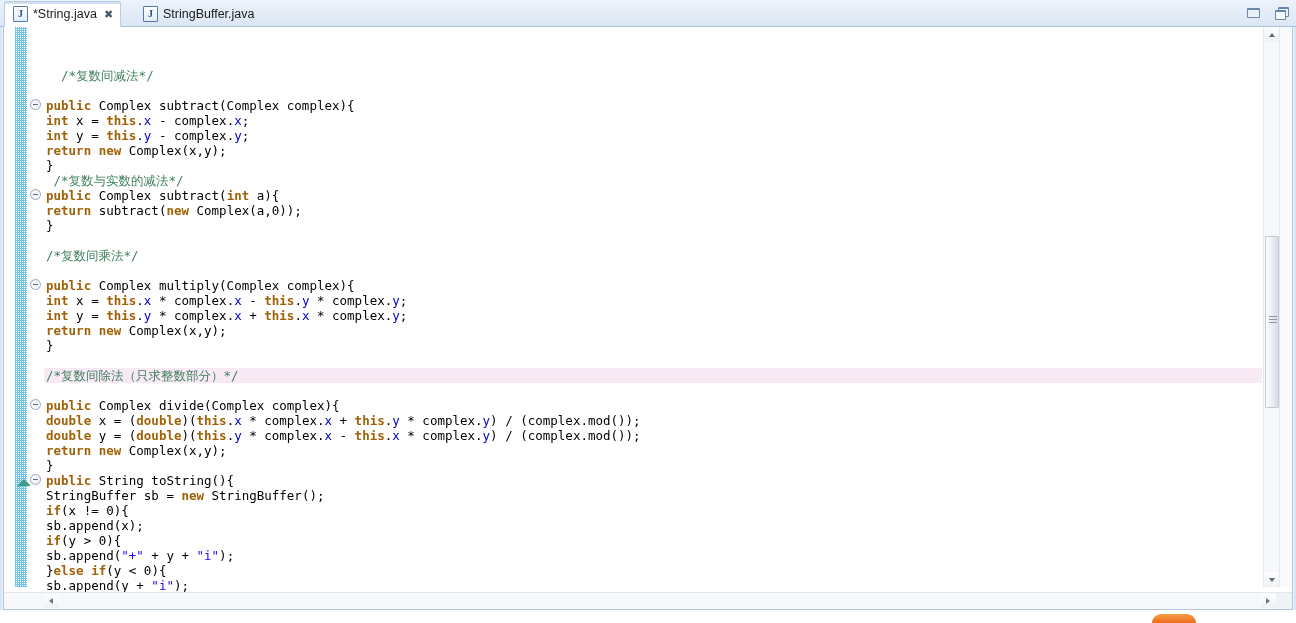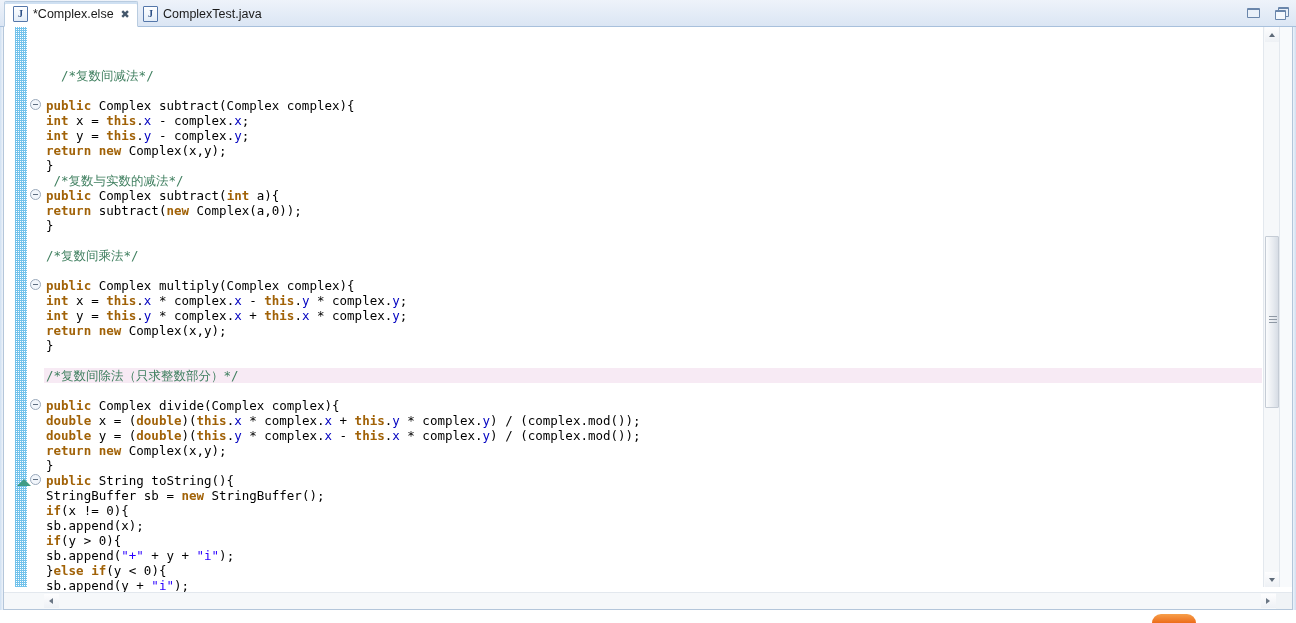--- a/index.html
+++ b/index.html
@@ -194,27 +194,27 @@
 
 <div class="window">
 
   <div class="edge-l"></div>
   <div class="edge-r"></div>
 
   <div class="tabbar">
 
     <div class="tab active">
       <span class="jicon"></span>
-      <span class="tab-label">*Complex.else</span>
+      <span class="tab-label">*String.java</span>
       <span class="tab-close">✖</span>
     </div>
 
     <div class="tab inactive">
       <span class="jicon"></span>
-      <span class="tab-label">ComplexTest.java</span>
+      <span class="tab-label">StringBuffer.java</span>
     </div>
 
     <div class="winbtns">
       <div class="winbtn">
           <span class="mini"></span>
         </div>
       <div class="winbtn">
           <span class="rest1"></span>
           <span class="rest2"></span>
         </div>

